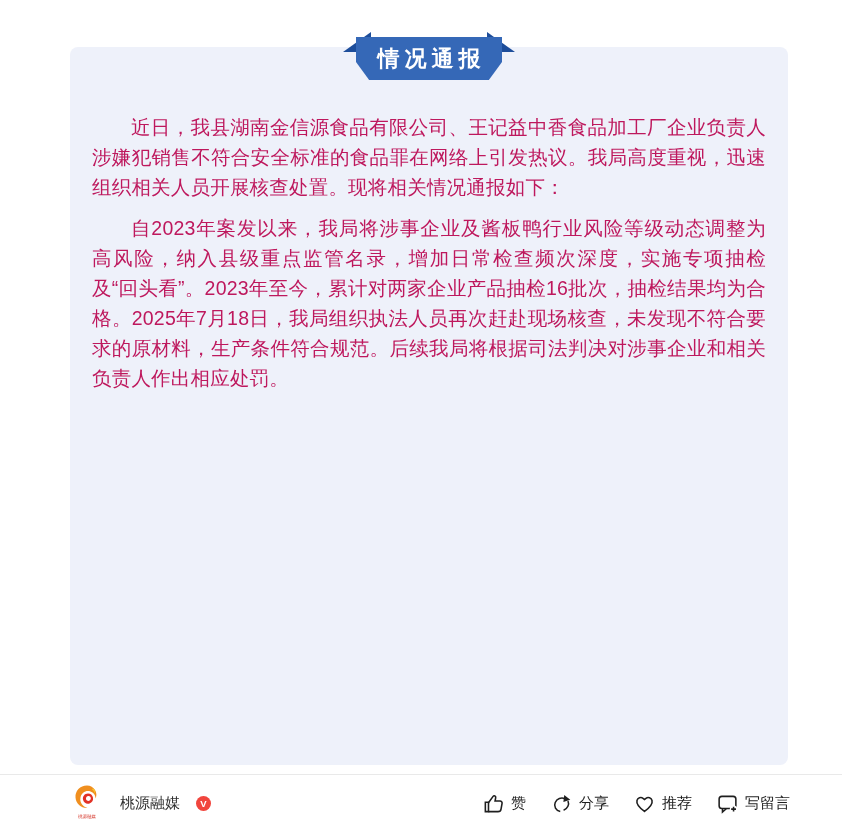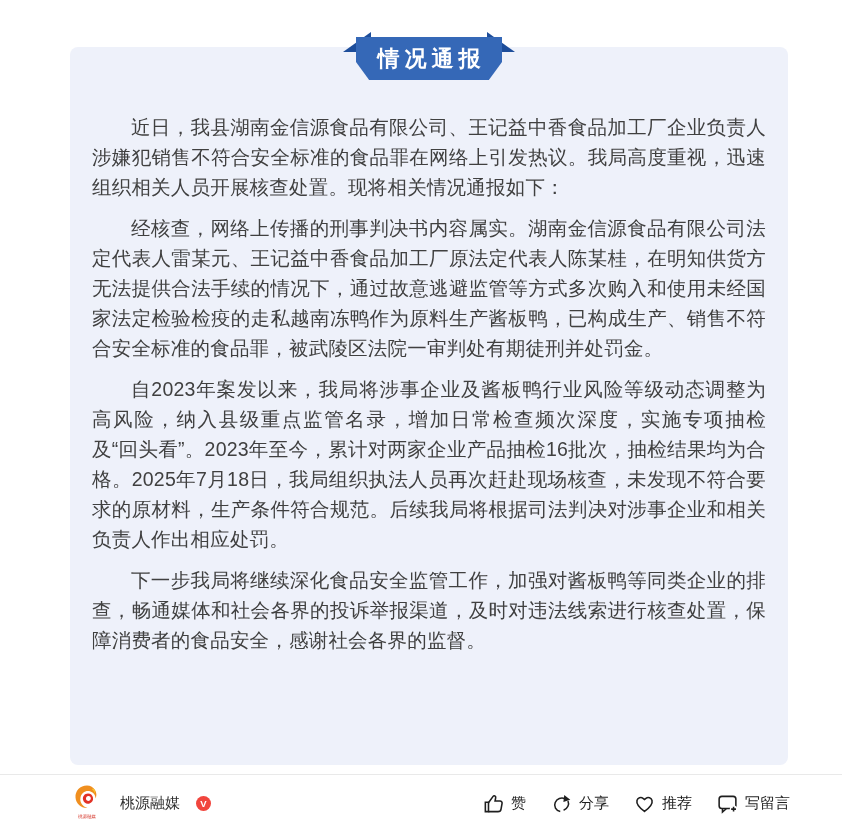--- a/index.html
+++ b/index.html
@@ -16,21 +16,21 @@
   .fold-left{left:-13px;top:-5px;border-bottom:20px solid #1d4d9a;border-left:28px solid transparent;}
   .fold-right{right:-13px;top:-5px;border-bottom:20px solid #1d4d9a;border-right:28px solid transparent;}
   .band{position:absolute;left:0;top:0;width:146px;height:43px;background:#3568b7;
     clip-path:polygon(0 0,100% 0,100% 58%,91% 100%,9% 100%,0 58%);
     display:flex;align-items:flex-start;justify-content:center;z-index:2;}
   .band span{color:#ffffff;font-size:22px;font-weight:bold;letter-spacing:5px;
     text-indent:5px;line-height:43px;}
 
   
   .content{padding-top:65px;}
-  .content p{margin:0 0 11px 0;font-size:19.5px;line-height:30px;color:#404040;
+  .content p{margin:0 0 11px 0;font-size:19.5px;line-height:30px;color:#be185d;
     text-align:justify;text-indent:2em;letter-spacing:0.2px;}
   .signature{margin-top:28px;text-align:right;font-size:19.5px;line-height:30px;
     color:#37373f;letter-spacing:0.2px;}
 
   
   .divider{position:absolute;left:0;top:774px;width:842px;height:1px;background:#e9e9e9;}
   .footer-bar{position:absolute;left:0;top:775px;width:842px;height:57px;
     box-sizing:border-box;padding:0 52px 0 70px;display:flex;align-items:center;
     justify-content:space-between;background:#ffffff;}
   .account{display:flex;align-items:center;gap:16px;cursor:pointer;}
@@ -55,23 +55,21 @@
   <div class="ribbon">
     <div class="fold fold-left"></div>
     <div class="fold fold-right"></div>
     <div class="band">
       <span>情况通报</span>
     </div>
   </div>
 
   <div class="content">
     <p>近日，我县湖南金信源食品有限公司、王记益中香食品加工厂企业负责人涉嫌犯销售不符合安全标准的食品罪在网络上引发热议。我局高度重视，迅速组织相关人员开展核查处置。现将相关情况通报如下：</p>
-    <p>经核查，网络上传播的刑事判决书内容属实。湖南金信源食品有限公司法定代表人雷某元、王记益中香食品加工厂原法定代表人陈某桂，在明知供货方无法提供合法手续的情况下，通过故意逃避监管等方式多次购入和使用未经国家法定检验检疫的走私越南冻鸭作为原料生产酱板鸭，已构成生产、销售不符合安全标准的食品罪，被武陵区法院一审判处有期徒刑并处罚金。</p>
     <p>自2023年案发以来，我局将涉事企业及酱板鸭行业风险等级动态调整为高风险，纳入县级重点监管名录，增加日常检查频次深度，实施专项抽检及“回头看”。2023年至今，累计对两家企业产品抽检16批次，抽检结果均为合格。2025年7月18日，我局组织执法人员再次赶赴现场核查，未发现不符合要求的原材料，生产条件符合规范。后续我局将根据司法判决对涉事企业和相关负责人作出相应处罚。</p>
-    <p>下一步我局将继续深化食品安全监管工作，加强对酱板鸭等同类企业的排查，畅通媒体和社会各界的投诉举报渠道，及时对违法线索进行核查处置，保障消费者的食品安全，感谢社会各界的监督。</p>
   </div>
 </div>
 
 <div class="divider"></div>
 
 <div class="footer-bar">
 
   <div class="account">
     <div class="avatar">
       <svg width="30" height="30" viewBox="0 0 30 30">

